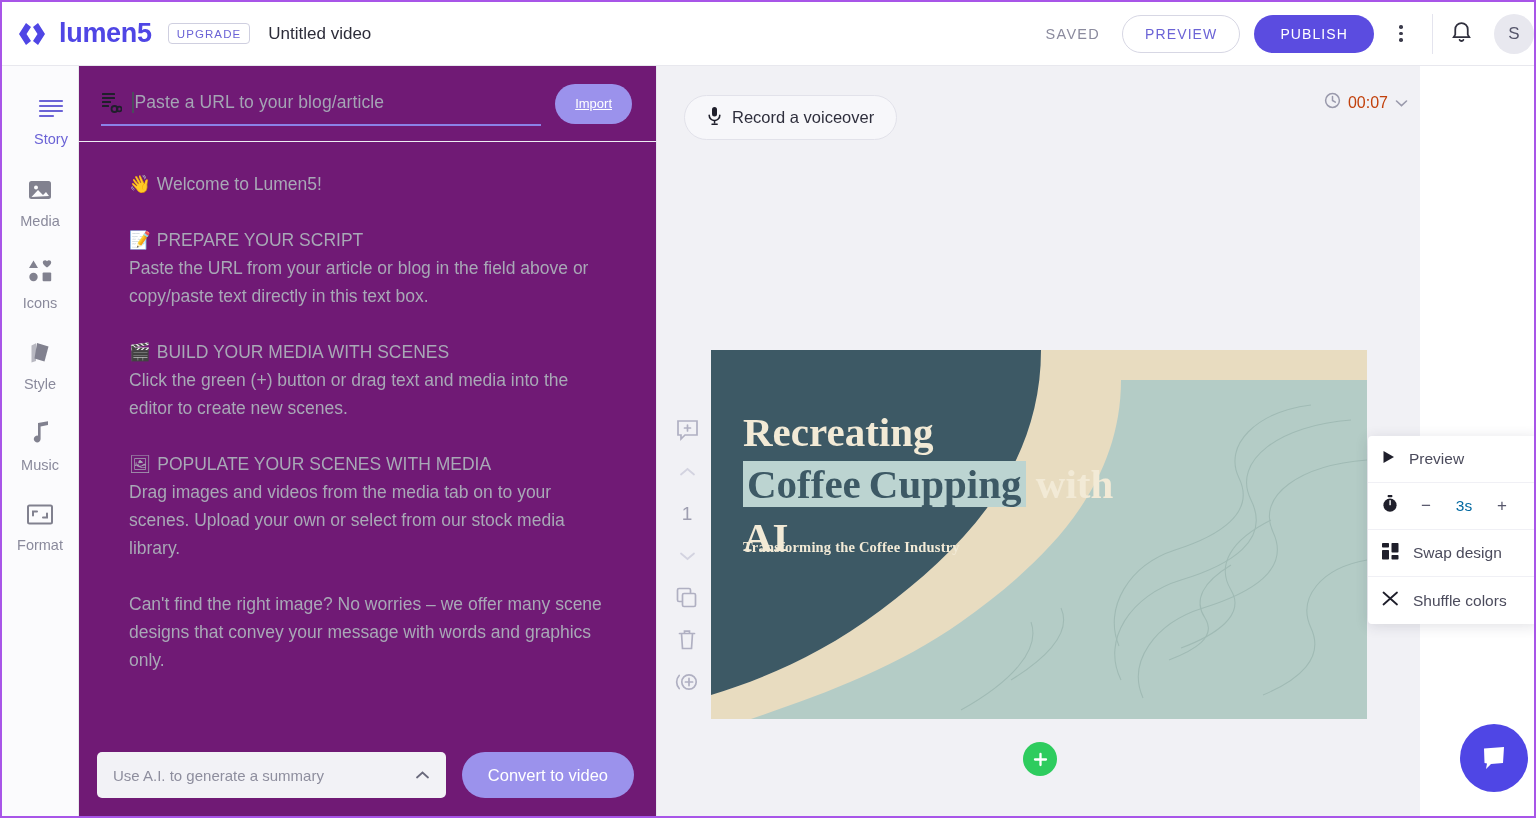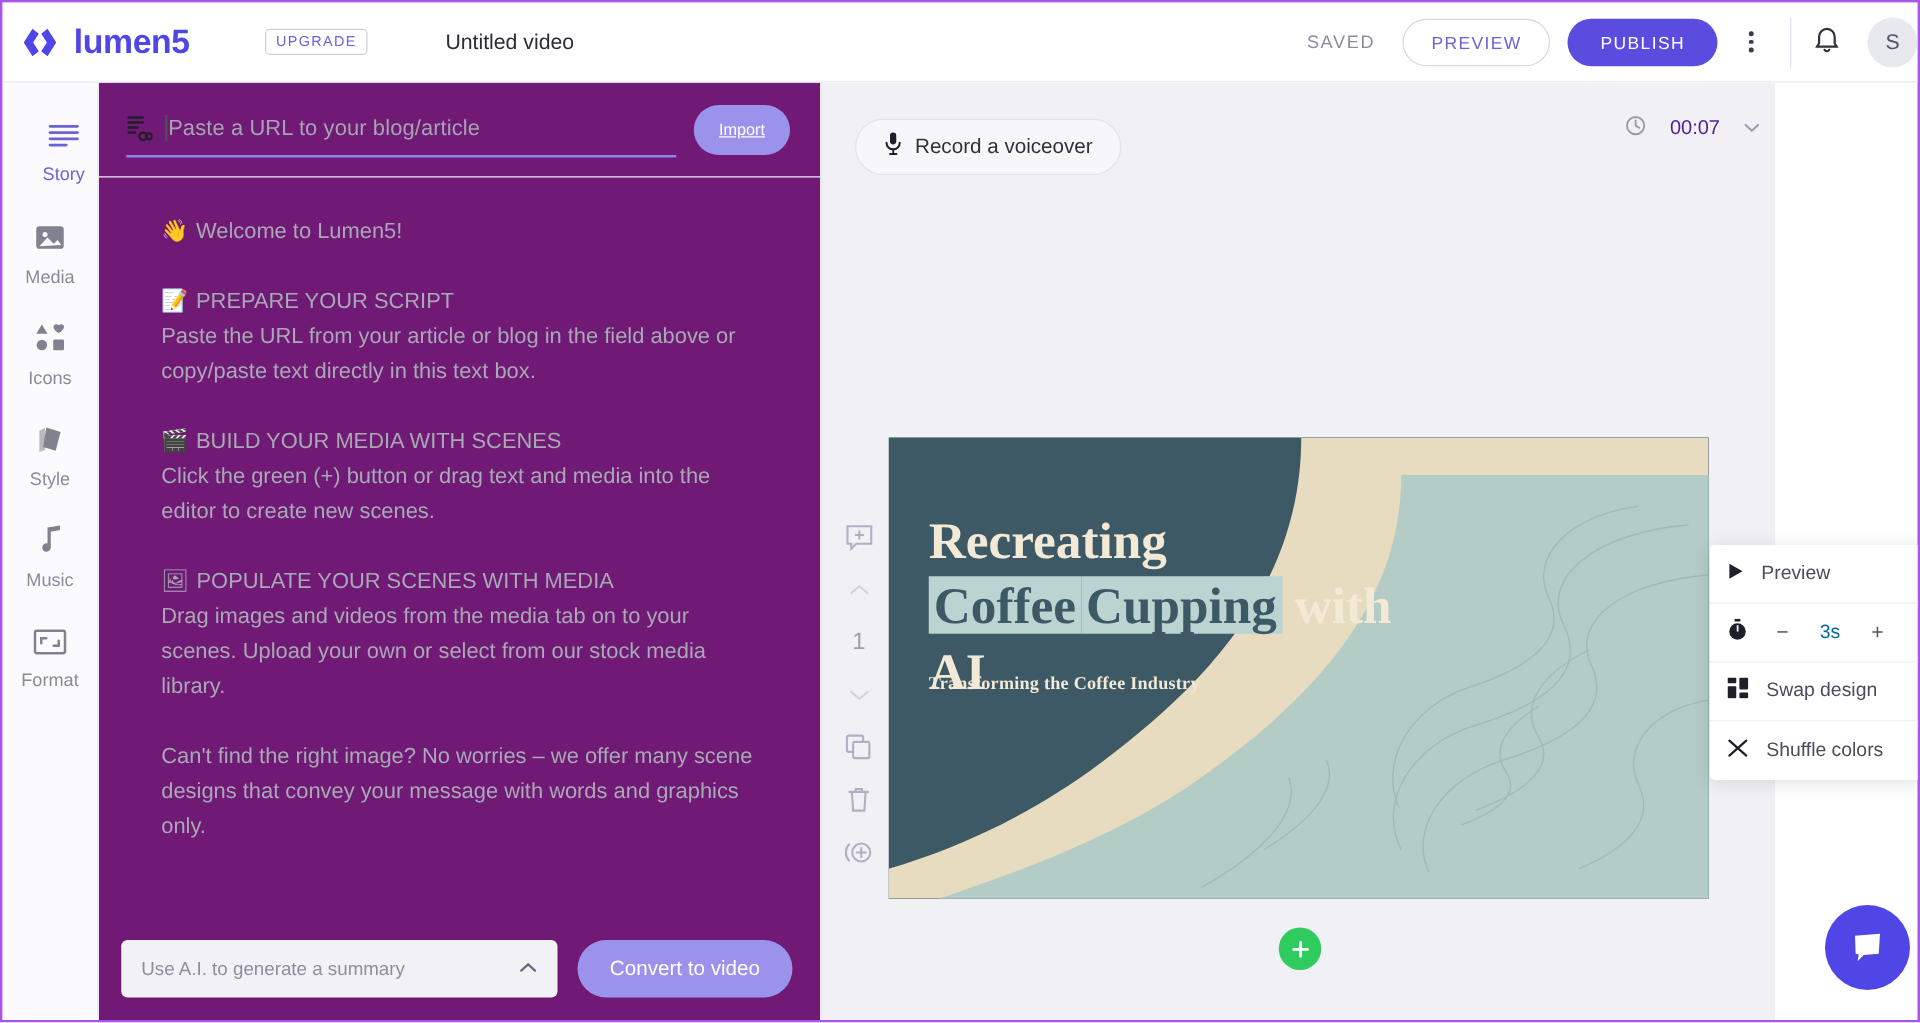--- a/index.html
+++ b/index.html
@@ -18,21 +18,20 @@
   }
 
   
   .header {
     position: absolute; top: 0; left: 0;
     width: 1532px; height: 64px;
     background: #ffffff;
     border-bottom: 1px solid #e8e8ee;
     display: flex; align-items: center;
     z-index: 40;
-    gap: 44px;
   }
   .brand { display: flex; align-items: center; margin-left: 14px; }
   .logo-mark { width: 34px; height: 34px; }
   .logo-text {
     font-size: 27px; font-weight: 700; color: #4f46e5;
     margin-left: 9px; letter-spacing: -0.3px;
   }
   .upgrade-btn {
     margin-left: 16px;
     border: 1px solid #cfcfe0; border-radius: 4px;
@@ -168,22 +167,22 @@
   }
   .record-btn {
     position: absolute; top: 29px; left: 27px;
     background: #f7f7fa; border: 1px solid #e2e2ea;
     border-radius: 24px; height: 45px; padding: 0 22px;
     display: flex; align-items: center; gap: 10px;
     font-size: 16.5px; color: #2f2f3d; cursor: pointer;
   }
   .timer {
     position: absolute; top: 26px; right: 12px;
-    display: flex; align-items: center; gap: 19px;
-    color: #4c1d95; font-size: 16px; cursor: pointer;
+    display: flex; align-items: center; gap: 7px;
+    color: #c2410c; font-size: 16px; cursor: pointer;
   }
 
   .scene-tools {
     position: absolute; left: 8px; top: 352px;
     width: 44px;
     display: flex; flex-direction: column; align-items: center;
     gap: 18px; color: #b6b6c6;
   }
   .scene-tools .tool { cursor: pointer; display: flex; align-items: center; justify-content: center; height: 24px; }
   .scene-num { font-size: 19px; color: #9e9eb0; height: 24px; display: flex; align-items: center; }

